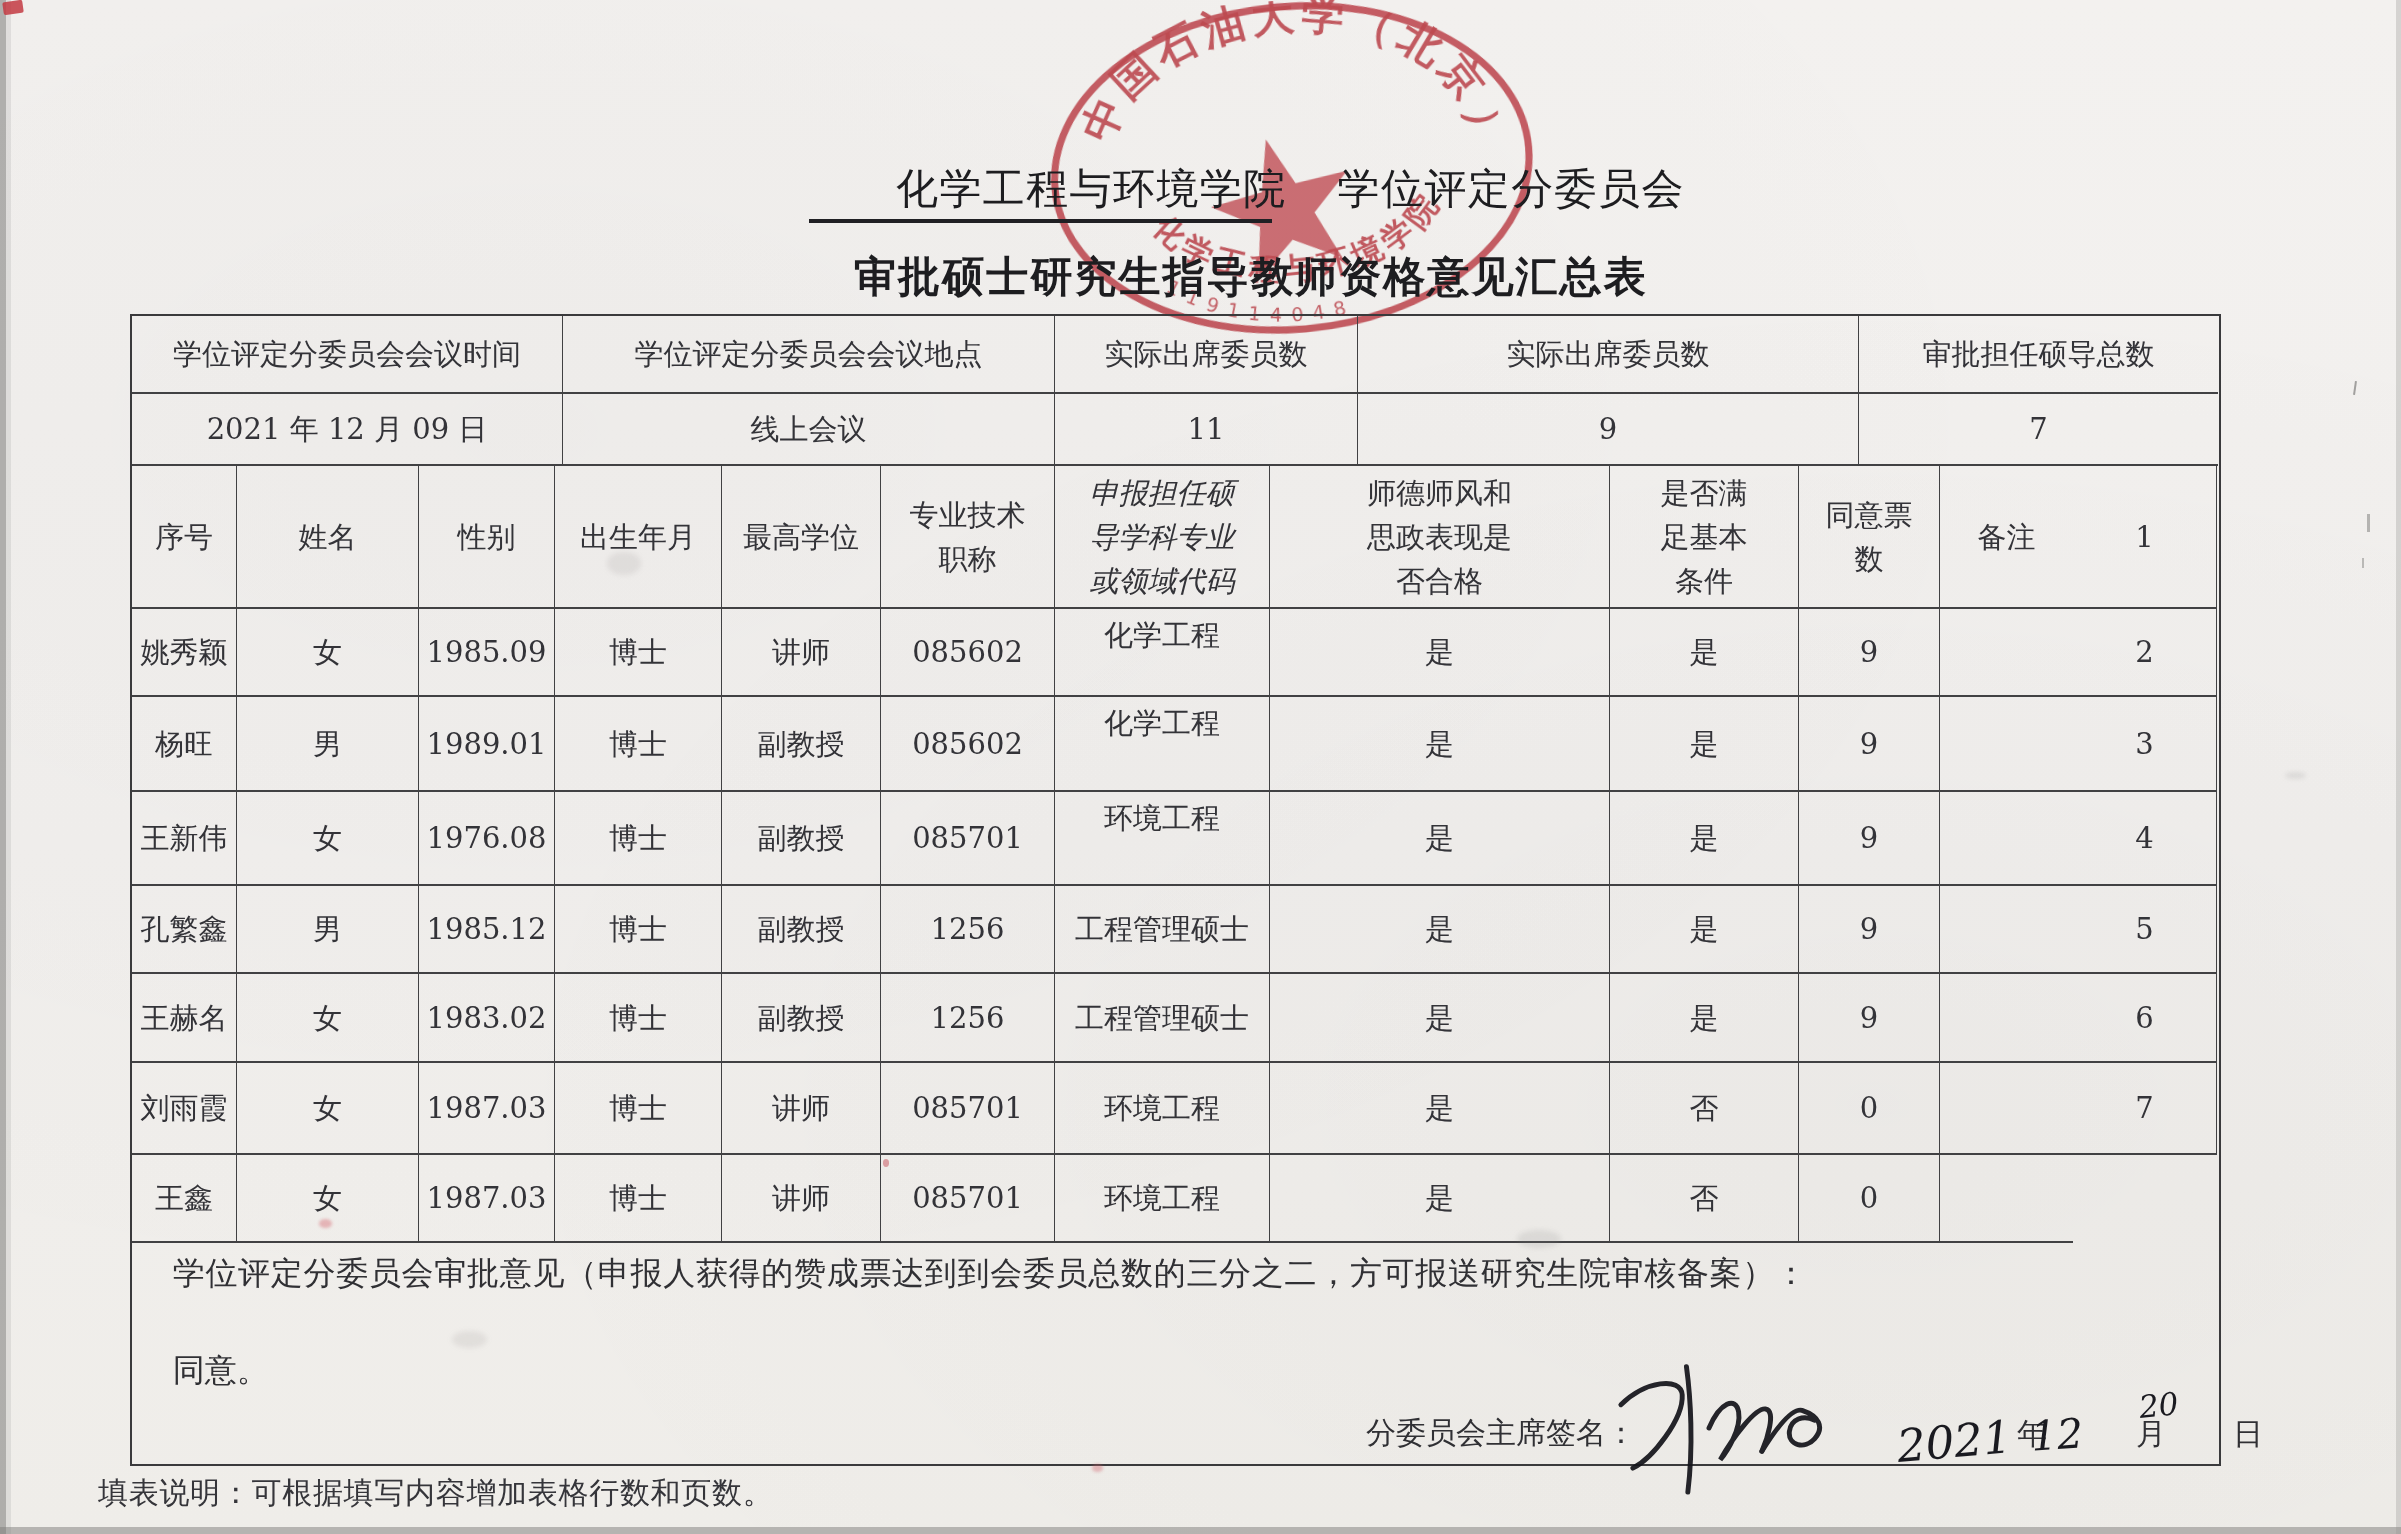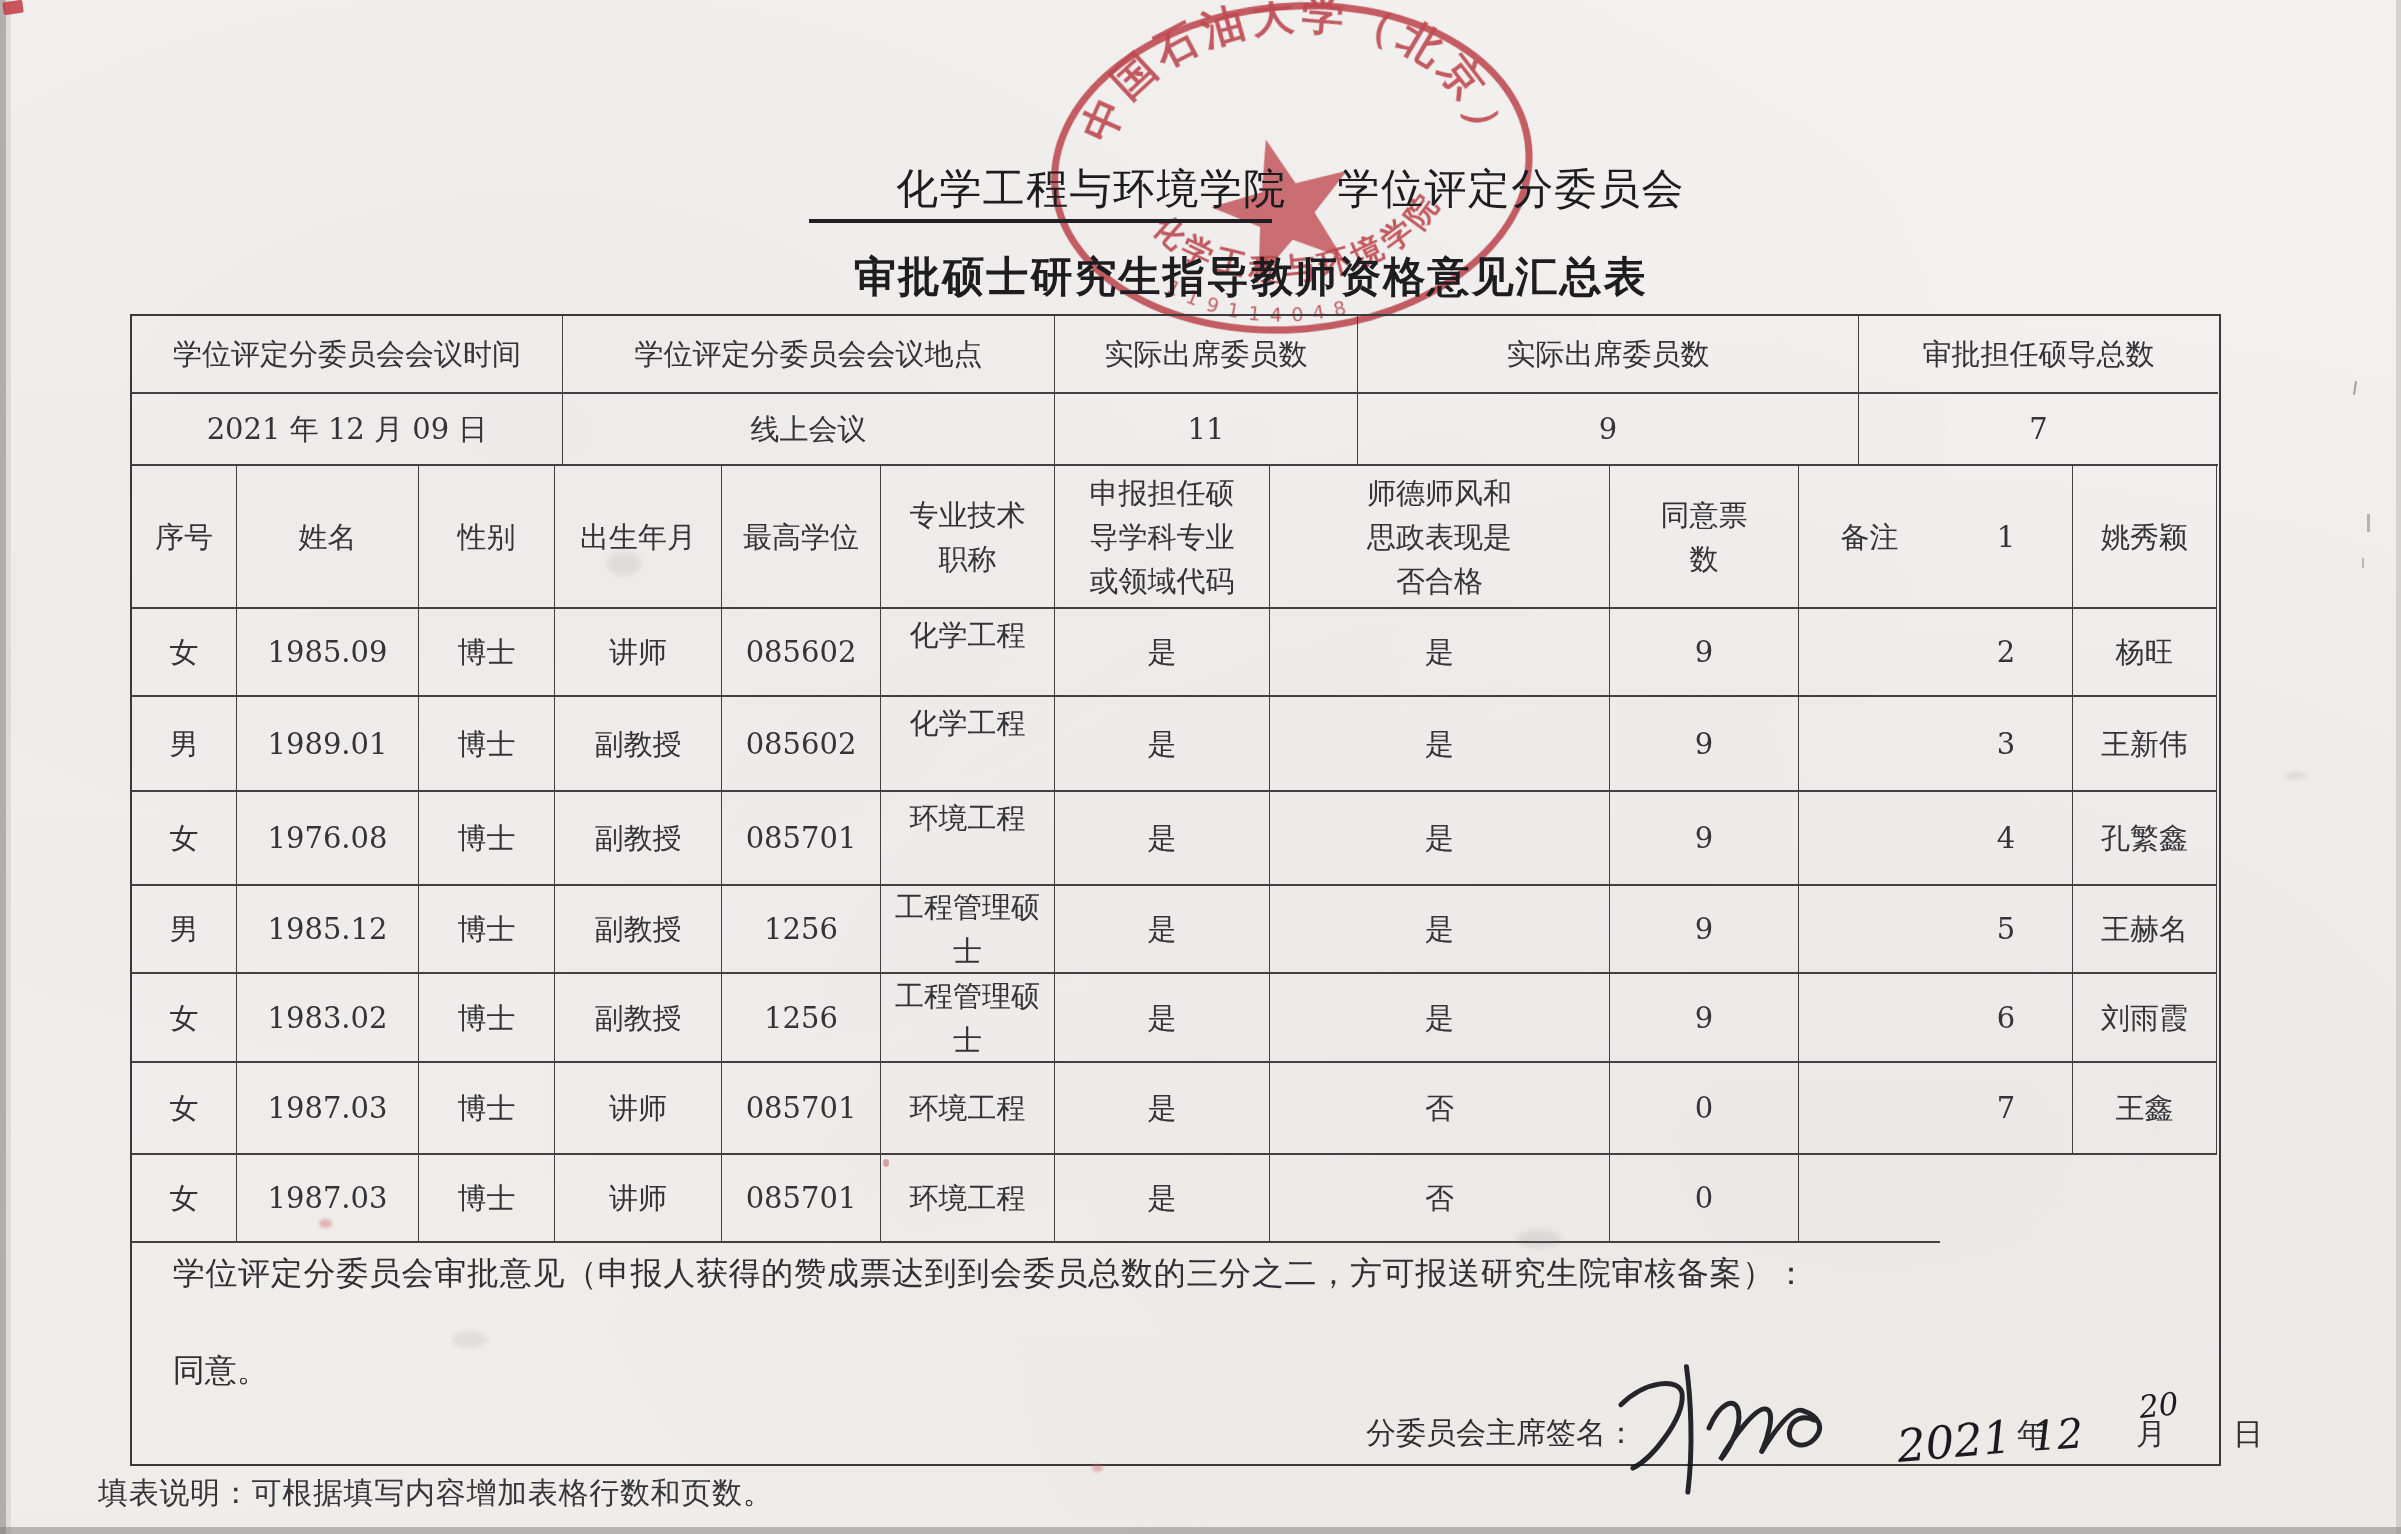--- a/index.html
+++ b/index.html
@@ -97,24 +97,27 @@
     <div class="grid" id="rosterGrid" style="top: 150px; grid-template-columns: 105px 182px 136px 167px 159px 174px 215px 340px 189px 141px 133px 144px; grid-template-rows: 143px 88px 95px 94px 88px 89px 92px 88px; width: 2085px;">
         <div class="cell">序号</div>
         <div class="cell">姓名</div>
         <div class="cell">性别</div>
         <div class="cell">出生年月</div>
         <div class="cell">最高学位</div>
         <div class="cell">
           <span class="inner" style="max-width: 127px;">专业技术职称</span>
         </div>
         <div class="cell">
-          <span class="inner" style="max-width: 157px;">申报担任硕导学科专业或领域代码</span>
+          <span class="inner" style="max-width: 157px; font-style: italic;">申报担任硕导学科专业或领域代码</span>
         </div>
         <div class="cell">
           <span class="inner" style="max-width: 157px;">师德师风和思政表现是否合格</span>
+        </div>
+        <div class="cell">
+          <span class="inner" style="max-width: 99px;">是否满足基本条件</span>
         </div>
         <div class="cell">
           <span class="inner" style="max-width: 99px;">同意票数</span>
         </div>
         <div class="cell lastcol">备注</div>
         <div class="cell">1</div>
         <div class="cell">姚秀颖</div>
         <div class="cell">女</div>
         <div class="cell">1985.09</div>
         <div class="cell">博士</div>

